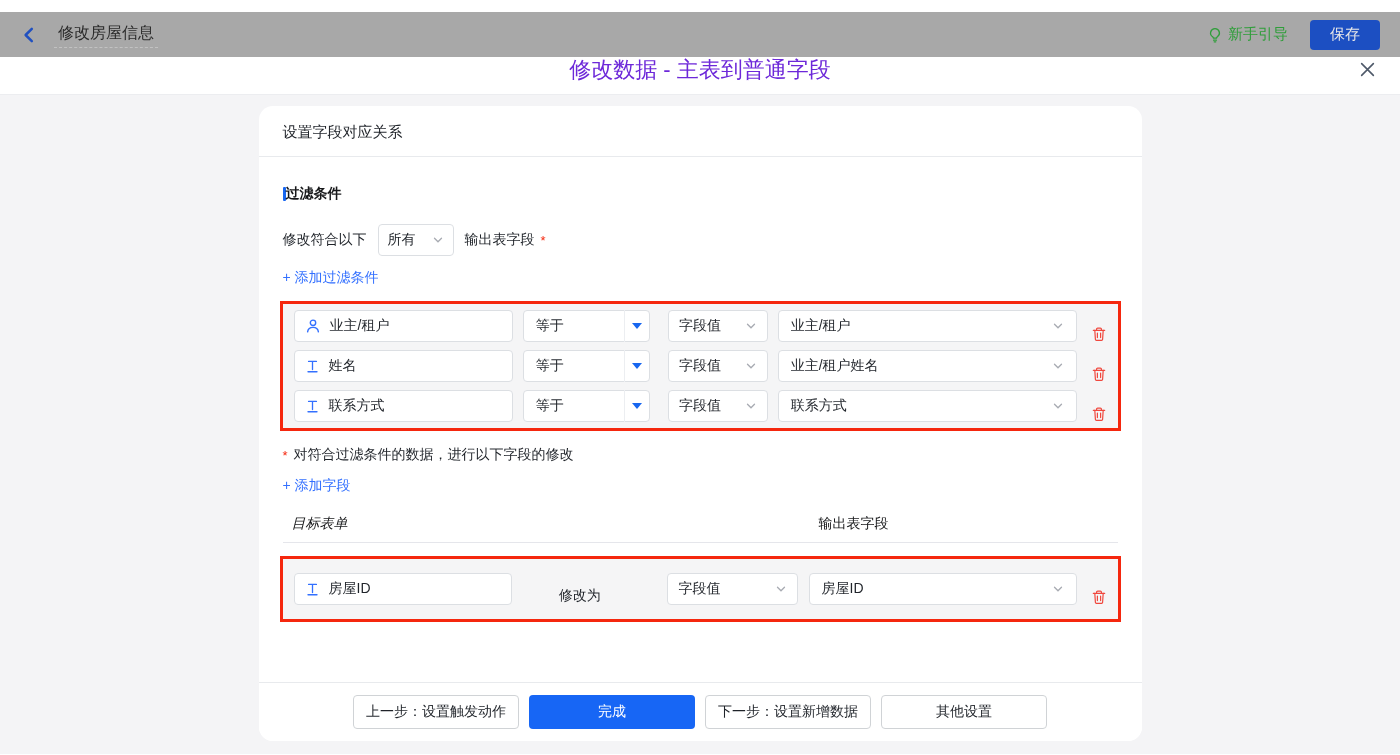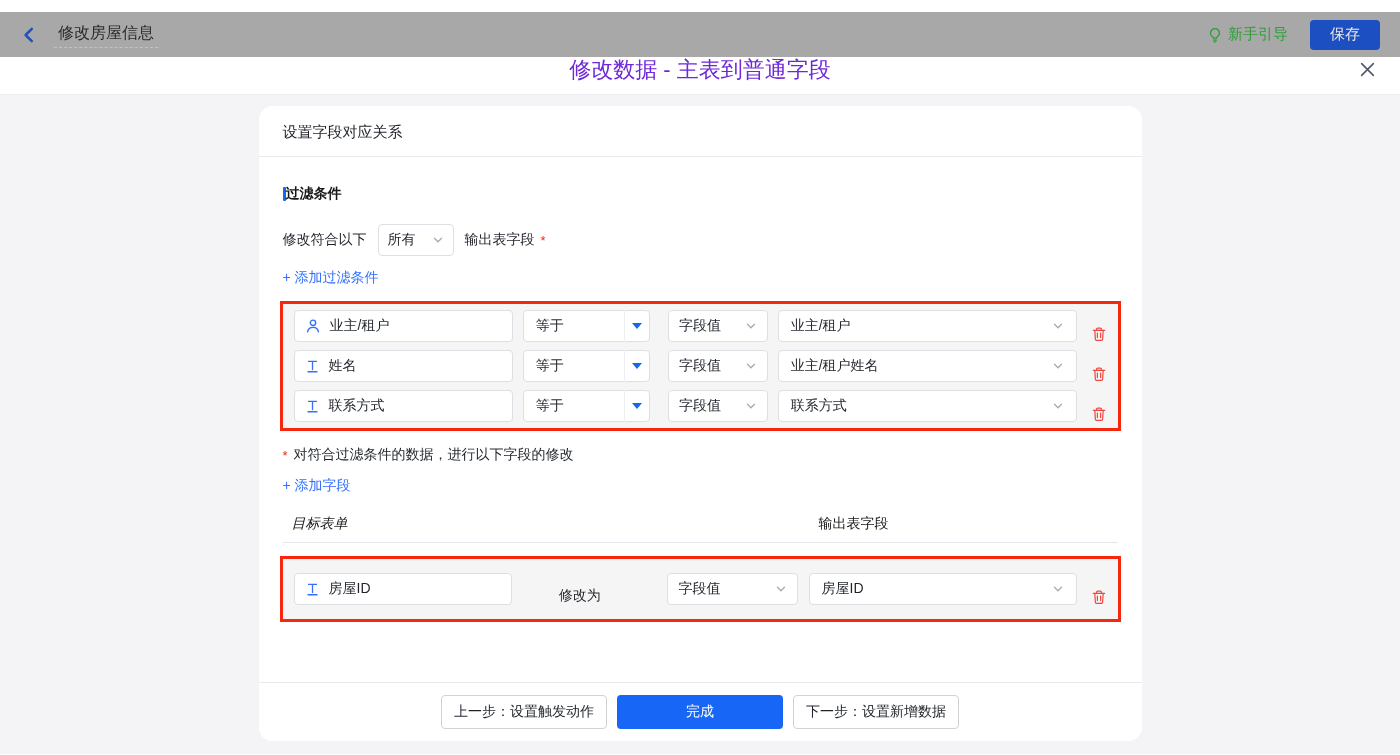--- a/index.html
+++ b/index.html
@@ -298,16 +298,17 @@
               </svg>
             </span>
           </div>
         </div>
       </div>
 
       <div class="footer">
         <button class="f-btn">上一步：设置触发动作</button>
         <button class="f-btn primary">完成</button>
         <button class="f-btn">下一步：设置新增数据</button>
+        <button class="f-btn">其他设置</button>
       </div>
     </div>
   </div>
 </div>
 
 </body></html>

